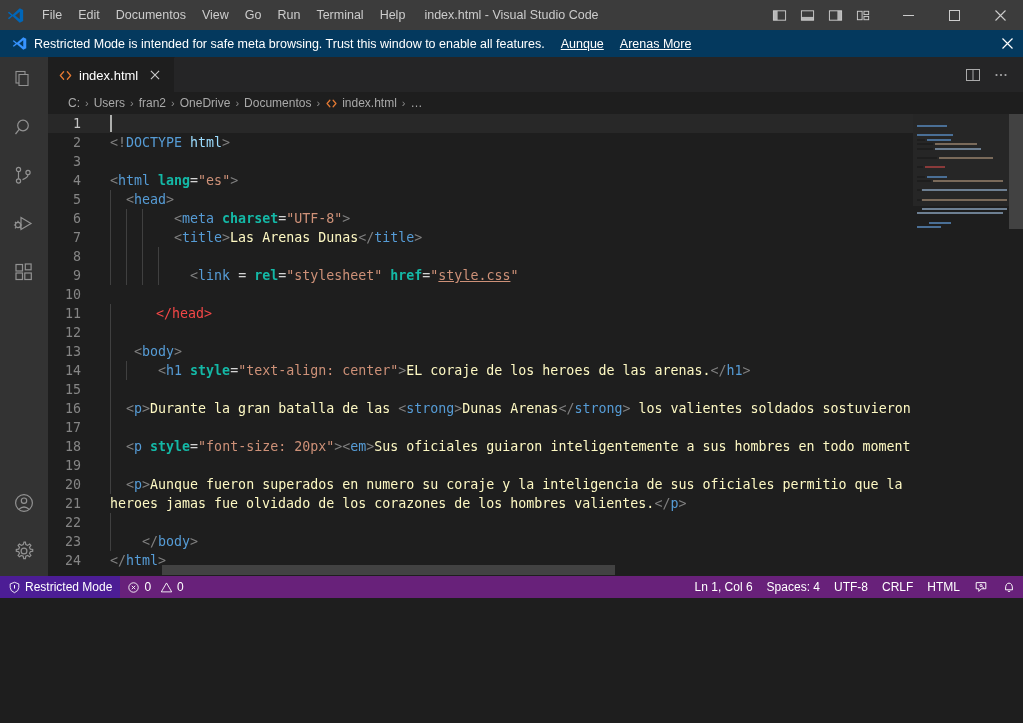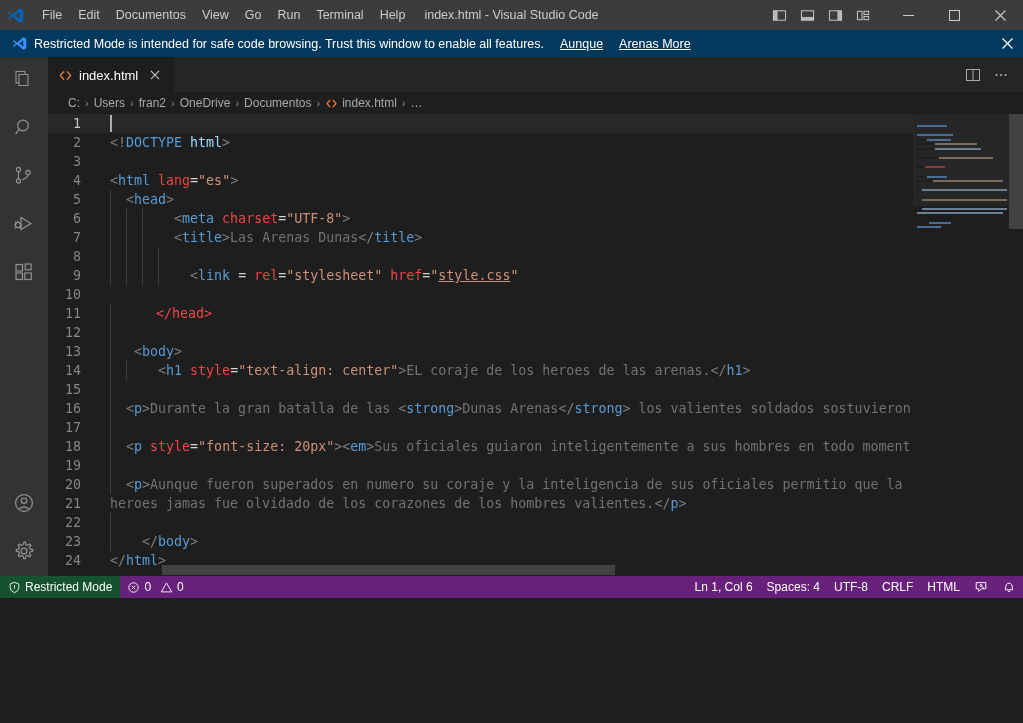--- a/index.html
+++ b/index.html
@@ -107,24 +107,24 @@
   
   .ig { position:absolute; top:0; height:19px; width:1px; background:#404040; }
   .caret {
     position:absolute; left:10px; top:1px; width:2px; height:17px; background:#aeafad;
   }
 
   
   .t-punc  { color:#808080; }
   .t-tag   { color:#569cd6; }
   .t-tagerr{ color:#f44747;margin-left:30px; }
-  .t-attr  { color:#ef4444; }
+  .t-attr  { color:#14b8a6;font-weight:bold; }
   .t-val   { color:#ce9178; }
   .t-eq    { color:#d4d4d4; }
-  .t-text  { color:#737373; }
+  .t-text  { color:#fef9c3; }
   .t-link  { color:#ce9178; text-decoration:underline; }
   .t-doct  { color:#569cd6; }
   .t-doctn { color:#9cdcfe; }
 
   
   .minimap {
     width:110px; flex:0 0 110px; background:#1e1e1e; position:relative; overflow:hidden;
   }
   .mm-lines { position:absolute; top:6px; left:4px; right:16px; }
   .mm-line { height:3px; margin-bottom:1.6px; display:flex; gap:1.5px; align-items:center; }
@@ -137,21 +137,21 @@
     position:absolute; left:0; right:110px; bottom:0; height:12px; background:transparent;
   }
   .hscroll-thumb { position:absolute; left:114px; width:453px; top:1px; height:10px; background:#424242; }
 
   
   .statusbar {
     height:22px; flex:0 0 22px; background:#68217a; display:flex; align-items:center;
     font-size:12px; color:#ffffff;
   }
   .sb-item { display:flex; align-items:center; gap:4px; padding:0 7px; height:22px; cursor:pointer; white-space:nowrap; }
-  .sb-item.remote { background:#14532d; padding:0 8px; }
+  .sb-item.remote { background:#4c1d95; padding:0 8px; }
   .sb-spacer { flex:1 1 auto; }
   .sb-icon { display:flex; align-items:center; }
 </style>
 </head>
 <body>
 
 <div class="app">
 
   <div class="titlebar">
     <div class="vscode-logo">
@@ -215,21 +215,21 @@
       </div>
     </div>
   </div>
 
   <div class="banner">
     <div class="banner-icon">
       <svg width="15" height="15" viewBox="0 0 100 100">
         <path d="M75 8 L95 18 L95 82 L75 92 L33 55 L12 72 L5 66 L25 50 L5 34 L12 28 L33 45 Z M75 28 L48 50 L75 72 Z" fill="#3794ff"></path>
       </svg>
     </div>
-    <span class="banner-text">Restricted Mode is intended for safe code browsing. Trust this window to enable all features.</span>
+    <span class="banner-text">Restricted Mode is intended for safe meta browsing. Trust this window to enable all features.</span>
     <span class="banner-link">Aunque</span>
     <span class="banner-link">Arenas More</span>
     <div class="banner-close">
       <svg width="11" height="11" viewBox="0 0 11 11">
           <path d="M0.5 0.5 L10.5 10.5 M10.5 0.5 L0.5 10.5" stroke="#ffffff" stroke-width="1.2"></path>
         </svg>
     </div>
   </div>
 
   <div class="main">

